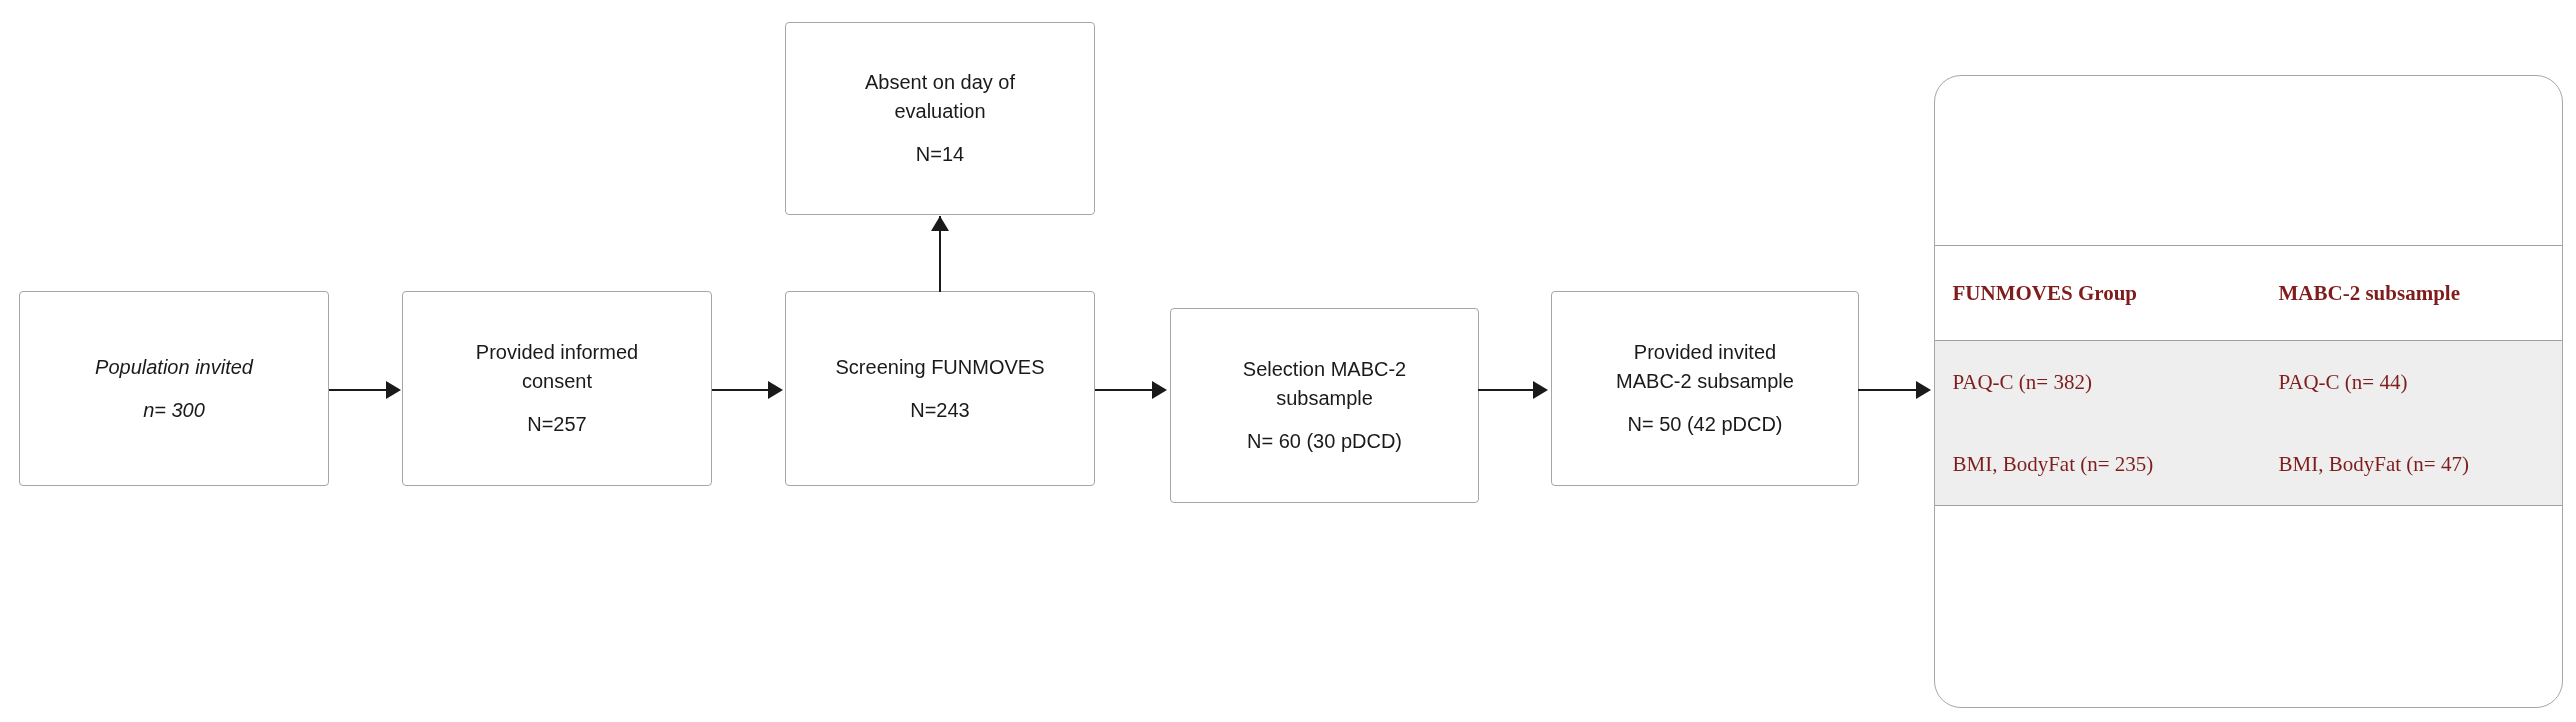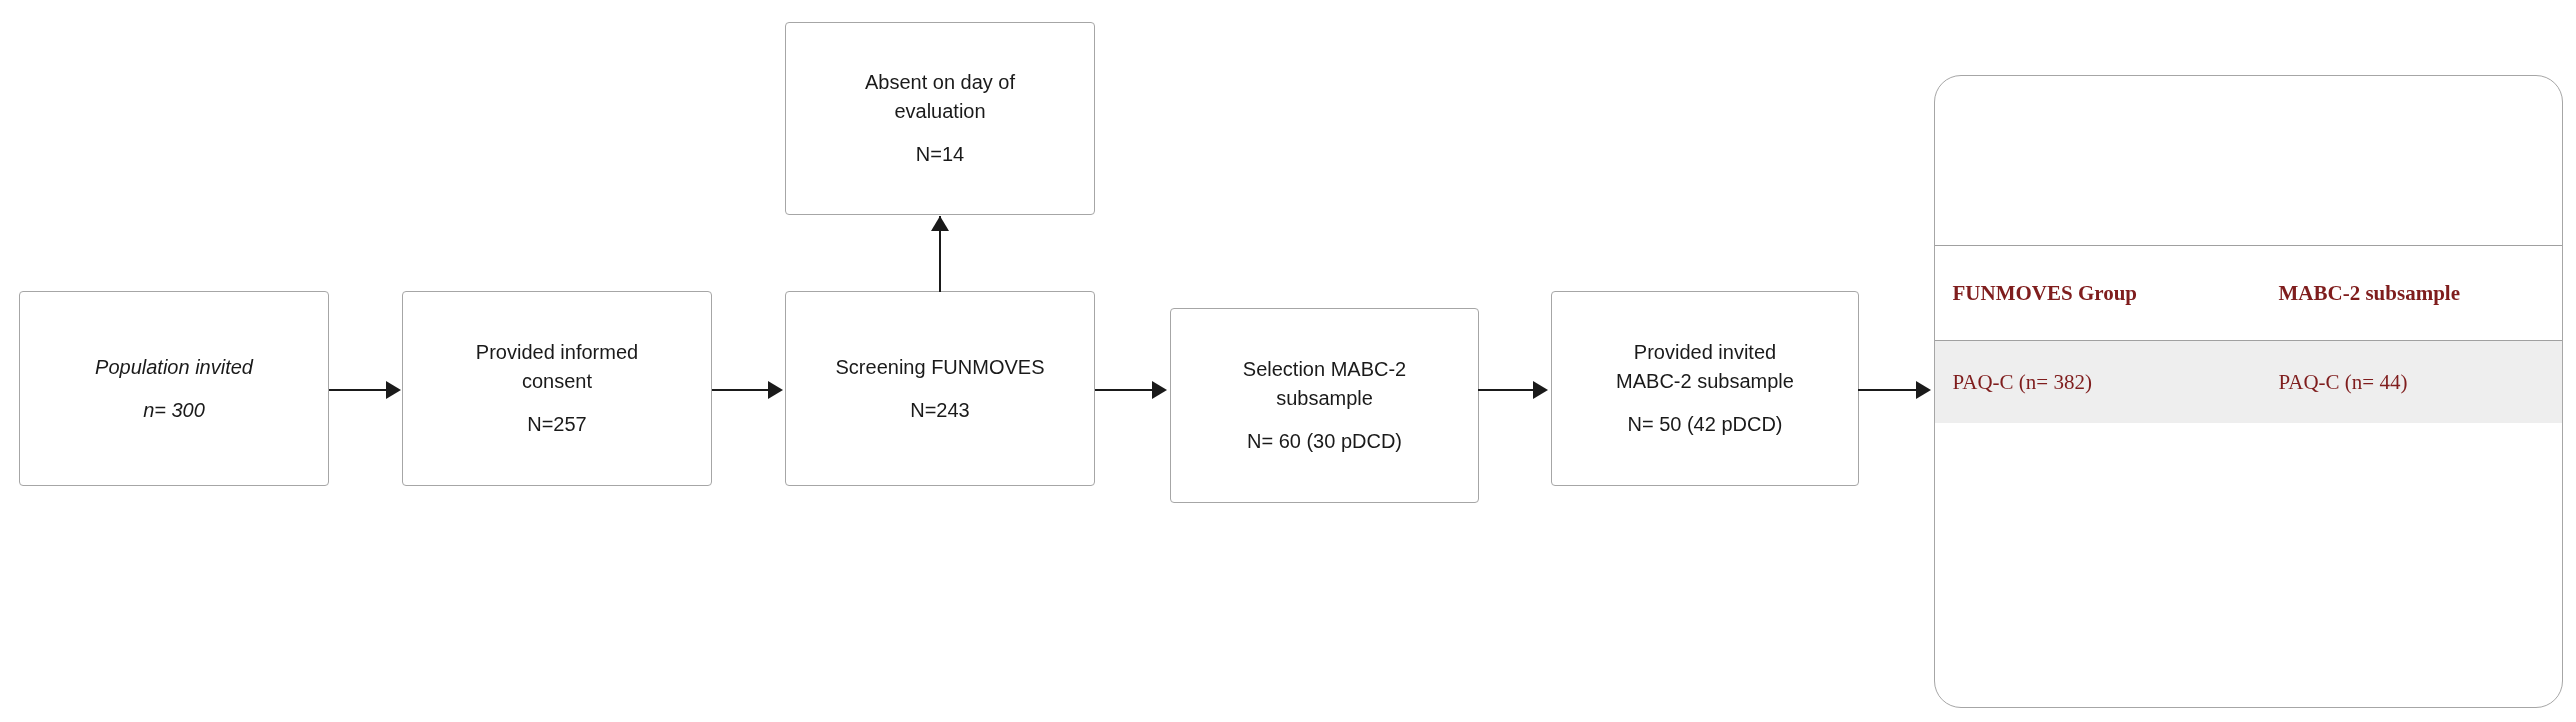--- a/index.html
+++ b/index.html
@@ -182,19 +182,23 @@
         <tr>
           <th class="col-a">FUNMOVES Group</th>
           <th class="col-b">MABC-2 subsample</th>
         </tr>
       </thead>
       <tbody>
         <tr class="alt">
           <td>PAQ-C  (n= 382)</td>
           <td>PAQ-C  (n= 44)</td>
         </tr>
+        <tr class="alt last">
+          <td>BMI, BodyFat (n= 235)</td>
+          <td>BMI, BodyFat (n= 47)</td>
+        </tr>
       </tbody>
     </table>
 
   </div>
 
 </div>
 
 
 </body></html>

